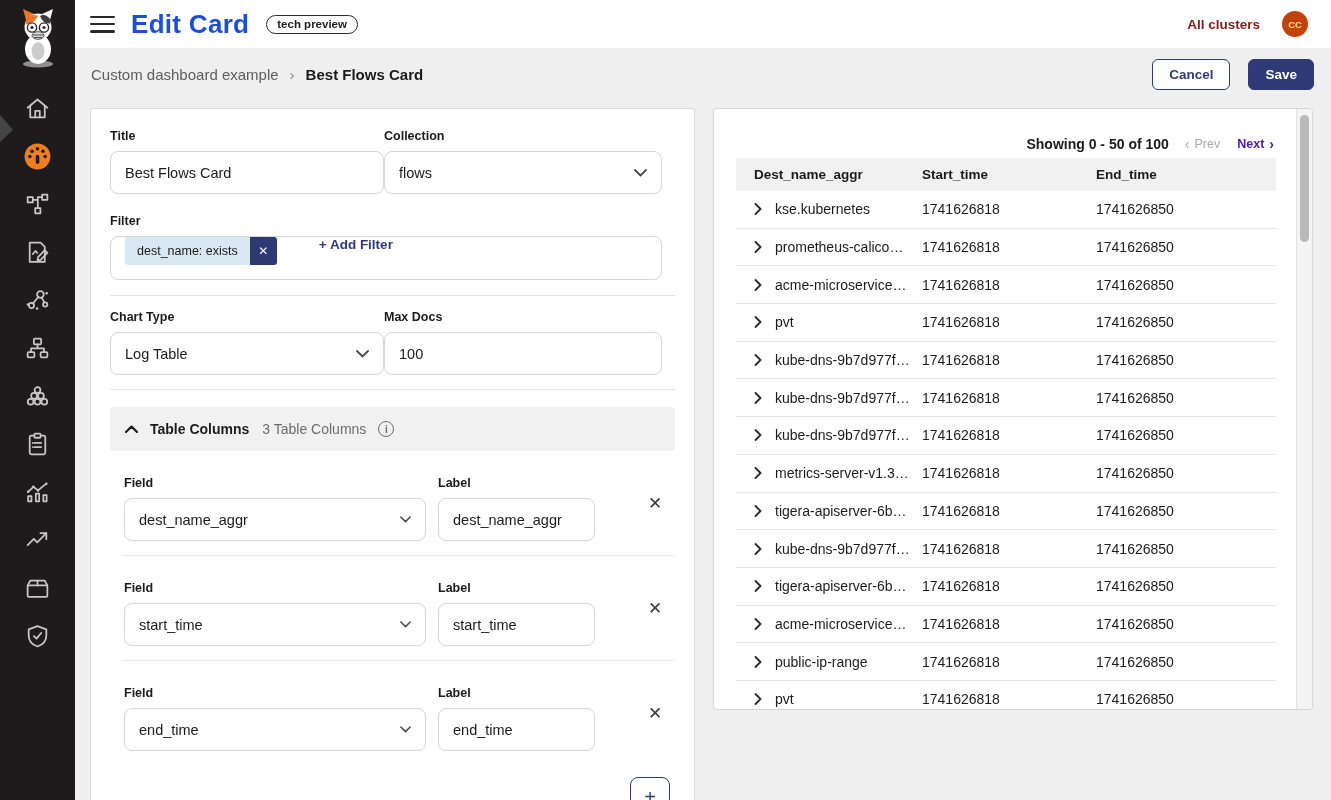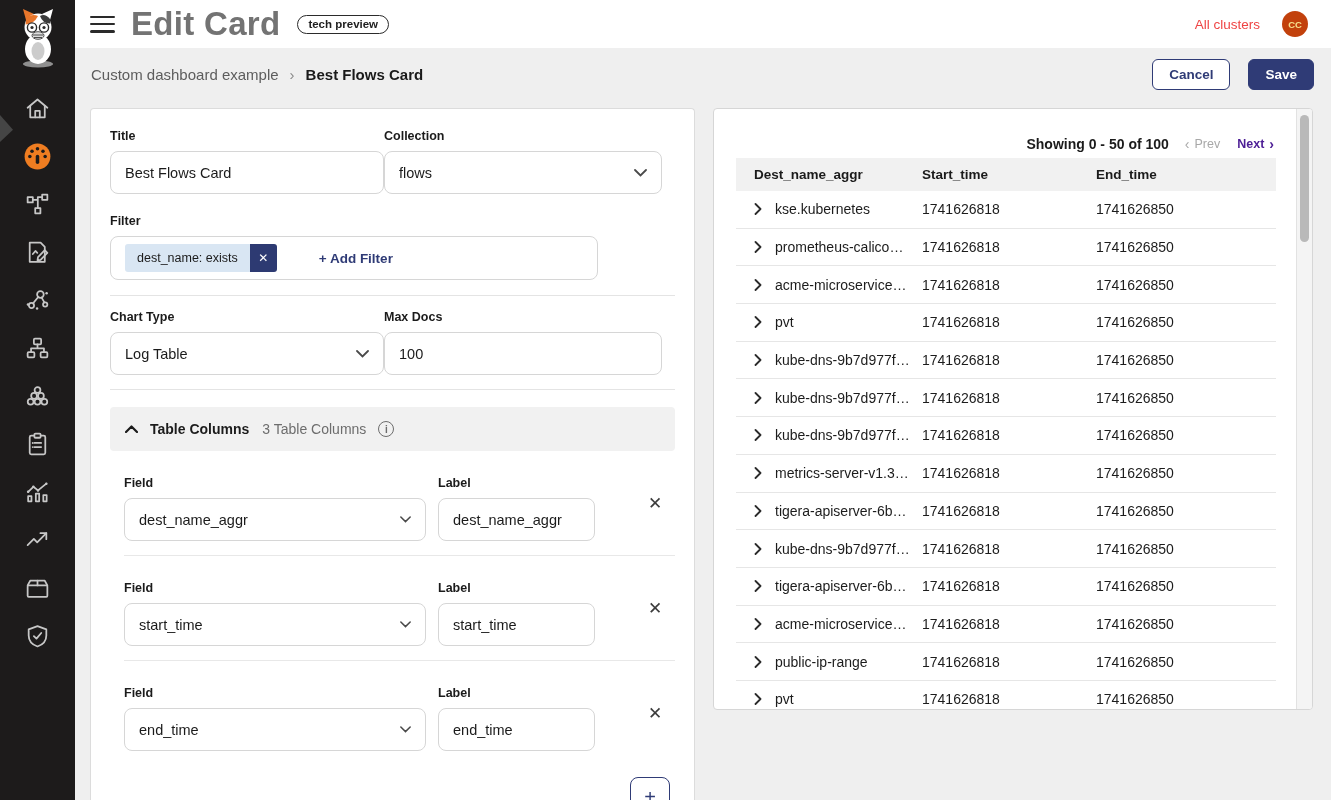--- a/index.html
+++ b/index.html
@@ -14,45 +14,45 @@
   
   .sidebar { position:absolute; left:0; top:0; width:75px; height:800px; background:#1d1b1b; z-index:20; }
   .logo-wrap { position:absolute; top:7px; left:50%; transform:translateX(-50%); }
   .nav { position:absolute; top:84px; left:0; width:75px; display:flex; flex-direction:column; align-items:center; }
   .nav-item { width:75px; height:48px; display:flex; align-items:center; justify-content:center; cursor:pointer; }
   .notch { position:absolute; top:115px; left:0; width:13px; height:27px; background:#454545; clip-path:polygon(0 0, 100% 55%, 0 100%); }
   
   .topbar { position:absolute; left:75px; top:0; width:1256px; height:48px; background:#ffffff; display:flex; align-items:center; z-index:10; }
   .hamburger { margin-left:15px; width:25px; height:17px; display:flex; flex-direction:column; justify-content:space-between; cursor:pointer; }
   .hamburger span { display:block; height:2.6px; background:#2a2a2a; border-radius:2px; }
-  .app-title { margin-left:16px; font-size:33px; font-weight:800; color:#737373; letter-spacing:0.3px; }
+  .app-title { margin-left:16px; font-size:26px; font-weight:800; color:#1d4ed8; letter-spacing:0.3px; }
   .badge { margin-left:17px; border:1.3px solid #2b2b2b; border-radius:11px; padding:2px 10px 3px; font-size:11.5px; font-weight:600; color:#1e1e1e; background:#fff; }
   .topbar-right { margin-left:auto; margin-right:23px; display:flex; align-items:center; gap:22px; }
-  .clusters { font-size:13.5px; font-weight:400; color:#ef4444; cursor:pointer; }
+  .clusters { font-size:13.5px; font-weight:700; color:#7f1d1d; cursor:pointer; }
   .avatar { width:26px; height:26px; border-radius:50%; background:#c2410c; color:#f7e08e; font-size:9.5px; font-weight:700; display:flex; align-items:center; justify-content:center; cursor:pointer; }
   
   .crumbbar { position:absolute; left:75px; top:48px; width:1256px; height:52px; display:flex; align-items:center; }
   .crumb-parent { margin-left:16px; font-size:15px; color:#5d5d5d; cursor:pointer; }
   .crumb-sep { margin:0 11px; color:#8a8a8a; font-size:15px; }
   .crumb-current { font-size:15px; font-weight:700; color:#1a1a1a; }
   .crumb-actions { margin-left:auto; margin-right:17px; display:flex; gap:18px; }
   .btn { border-radius:6px; font-size:13.5px; font-weight:700; padding:7px 16px; cursor:pointer; font-family:inherit; }
   .btn-cancel { background:#fff; border:1px solid #2f3b76; color:#2f3b76; }
   .btn-save { background:#2f3b76; border:1px solid #2f3b76; color:#fff; }
   
   .card-left { position:absolute; left:90px; top:108px; width:605px; height:692px; background:#fff; border:1px solid #dcdcdc; border-bottom:none; border-radius:4px 4px 0 0; padding:20px 19px; }
   .grid2 { display:flex; }
   .colA { width:274px; }
   .colB { width:278px; }
   .f-label { display:block; font-size:12.5px; font-weight:700; color:#1b1b1b; margin-bottom:8px; }
   .control { height:43px; width:100%; border:1px solid #d6d6d6; border-radius:8px; background:#fff; font-size:14.5px; color:#1b1b1b; font-family:inherit; padding:0 14px; }
   input.control { outline:none; }
   .select { display:flex; align-items:center; justify-content:space-between; cursor:pointer; }
   .filter-block { margin-top:20px; }
-  .filter-box { width:488px; height:44px; border:1px solid #d6d6d6; border-radius:8px; display:flex; align-items:center; padding:0 14px; }
+  .filter-box { width:552px; height:44px; border:1px solid #d6d6d6; border-radius:8px; display:flex; align-items:flex-start; padding:0 14px; }
   .chip { display:flex; align-items:stretch; height:28px; }
   .chip-text { background:#d9e6f3; color:#1b1b1b; font-size:12.5px; display:flex; align-items:center; padding:0 12px; border-radius:3px 0 0 3px; }
   .chip-x { background:#2d3a72; color:#fff; width:27px; display:flex; align-items:center; justify-content:center; border-radius:0 3px 3px 0; font-size:12px; cursor:pointer; }
   .add-filter { margin-left:42px; color:#2f3b76; font-size:13.5px; font-weight:700; cursor:pointer; }
   .divider { border-top:1px solid #e4e4e4; margin-top:15px; }
   .divider2 { border-top:1px solid #e4e4e4; margin-top:14px; }
   .chartrow { margin-top:14px; }
   .section-head { margin-top:17px; background:#f1f1f1; border-radius:4px; height:44px; display:flex; align-items:center; padding:12px 15px; cursor:pointer; }
   .sec-title { font-size:14px; font-weight:700; margin-left:12px; }
   .sec-count { font-size:14px; color:#6d6d6d; margin-left:13px; }

